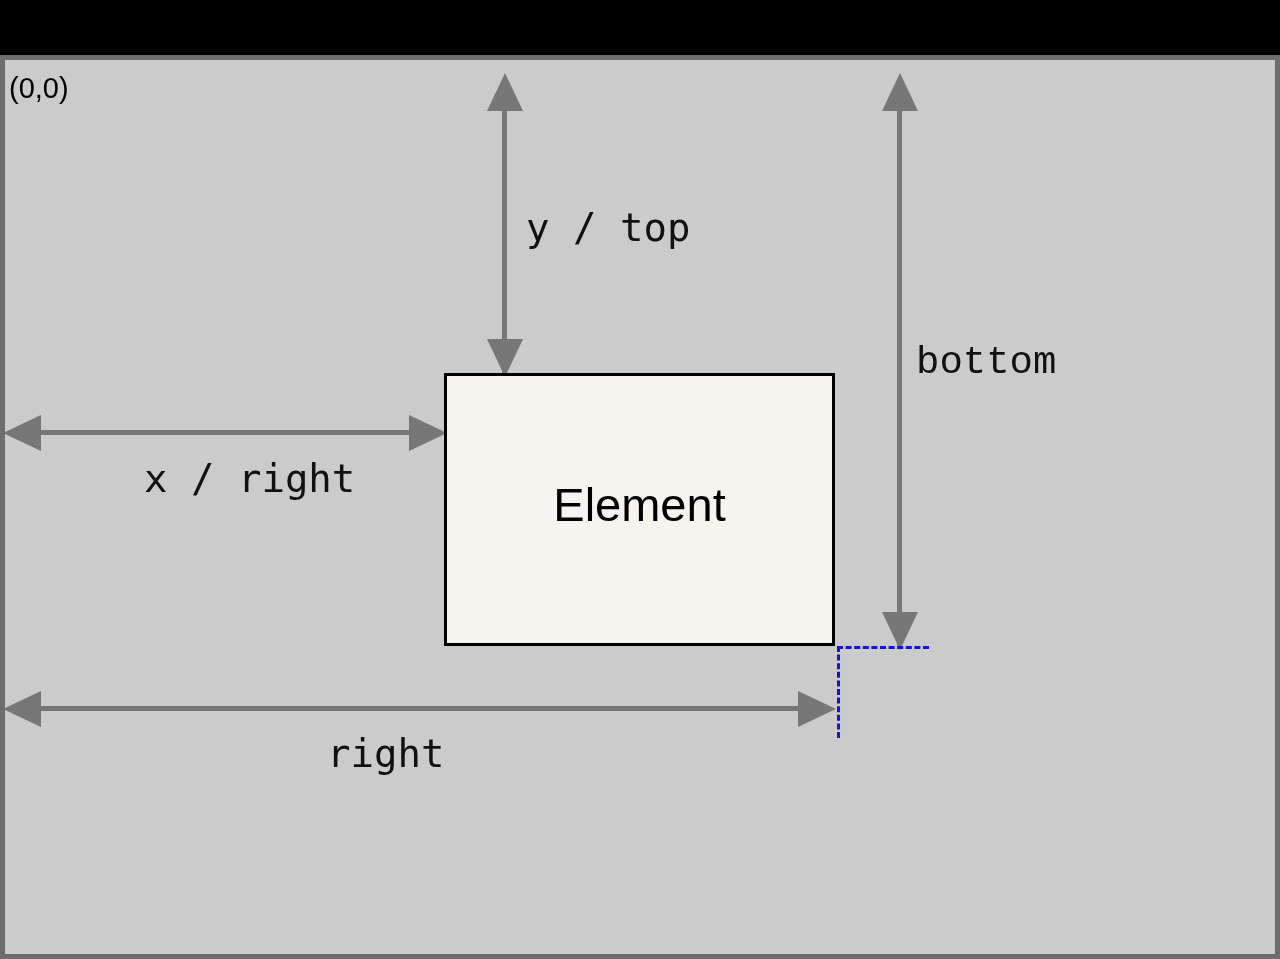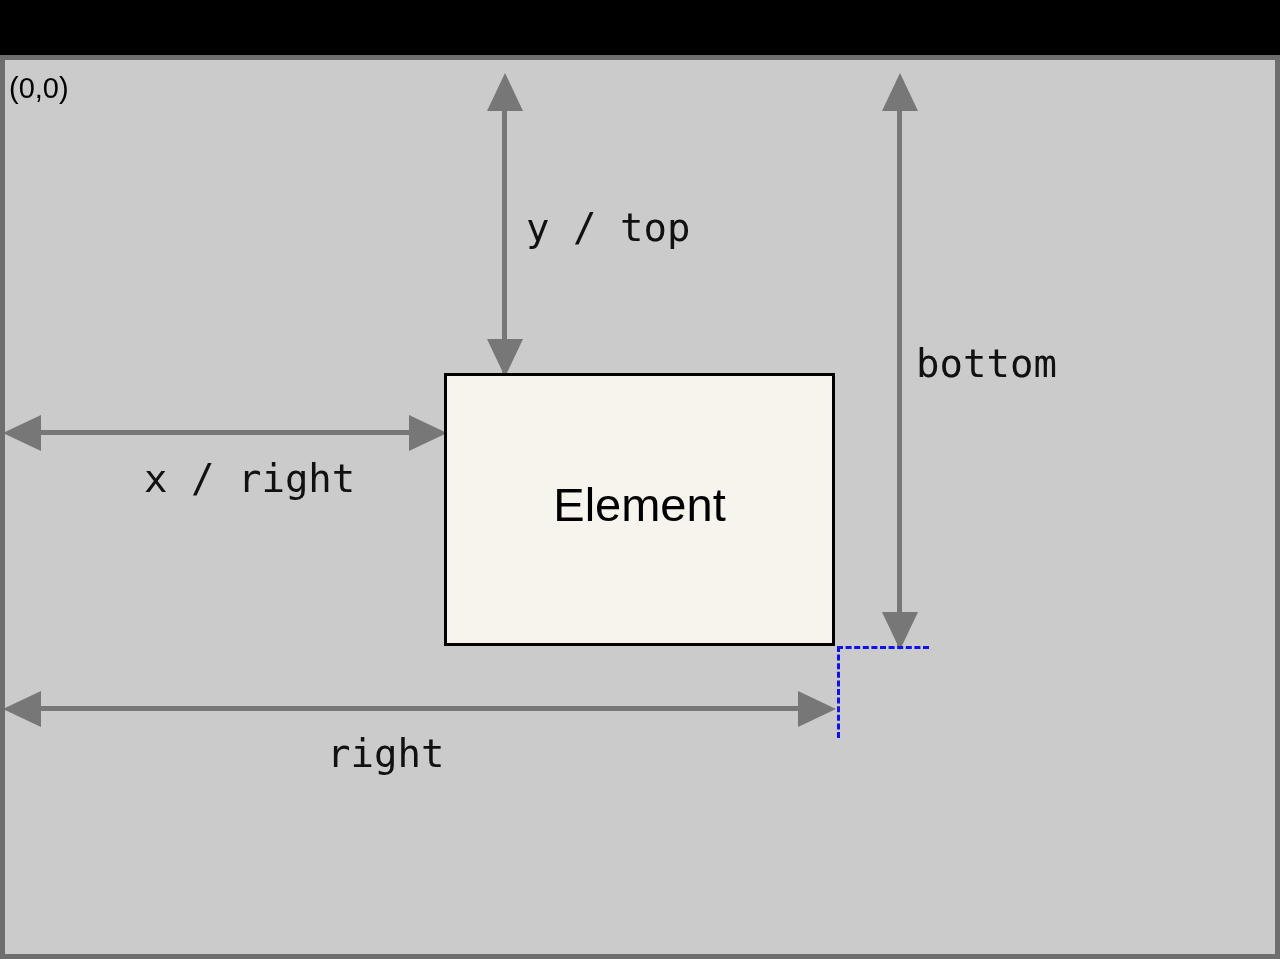--- a/index.html
+++ b/index.html
@@ -150,21 +150,21 @@
     <div class="origin-label">(0,0)</div>
 
     <div class="head head-up" style="left:482px; top:13px;"></div>
     <div class="arrow-shaft-v" style="left:497px; top:50px; height:264px;"></div>
     <div class="head head-down" style="left:482px; top:279px;"></div>
     <div class="dim-label" style="left:521px; top:148px;">y / top</div>
 
     <div class="head head-up" style="left:877px; top:13px;"></div>
     <div class="arrow-shaft-v" style="left:892px; top:50px; height:537px;"></div>
     <div class="head head-down" style="left:877px; top:552px;"></div>
-    <div class="dim-label" style="left:911px; top:284px;">bottom</div>
+    <div class="dim-label" style="left:911px; top:284px;font-family:Liberation Mono, monospace;">bottom</div>
 
     <div class="head head-left" style="left:-2px; top:355px;"></div>
     <div class="arrow-shaft-h" style="left:34px; top:370px; width:372px;"></div>
     <div class="head head-right" style="left:404px; top:355px;"></div>
     <div class="dim-label" style="left:139px; top:399px;">x / right</div>
 
     <div class="head head-left" style="left:-2px; top:631px;"></div>
     <div class="arrow-shaft-h" style="left:34px; top:646px; width:763px;"></div>
     <div class="head head-right" style="left:793px; top:631px;"></div>
     <div class="dim-label" style="left:322px; top:674px;">right</div>

